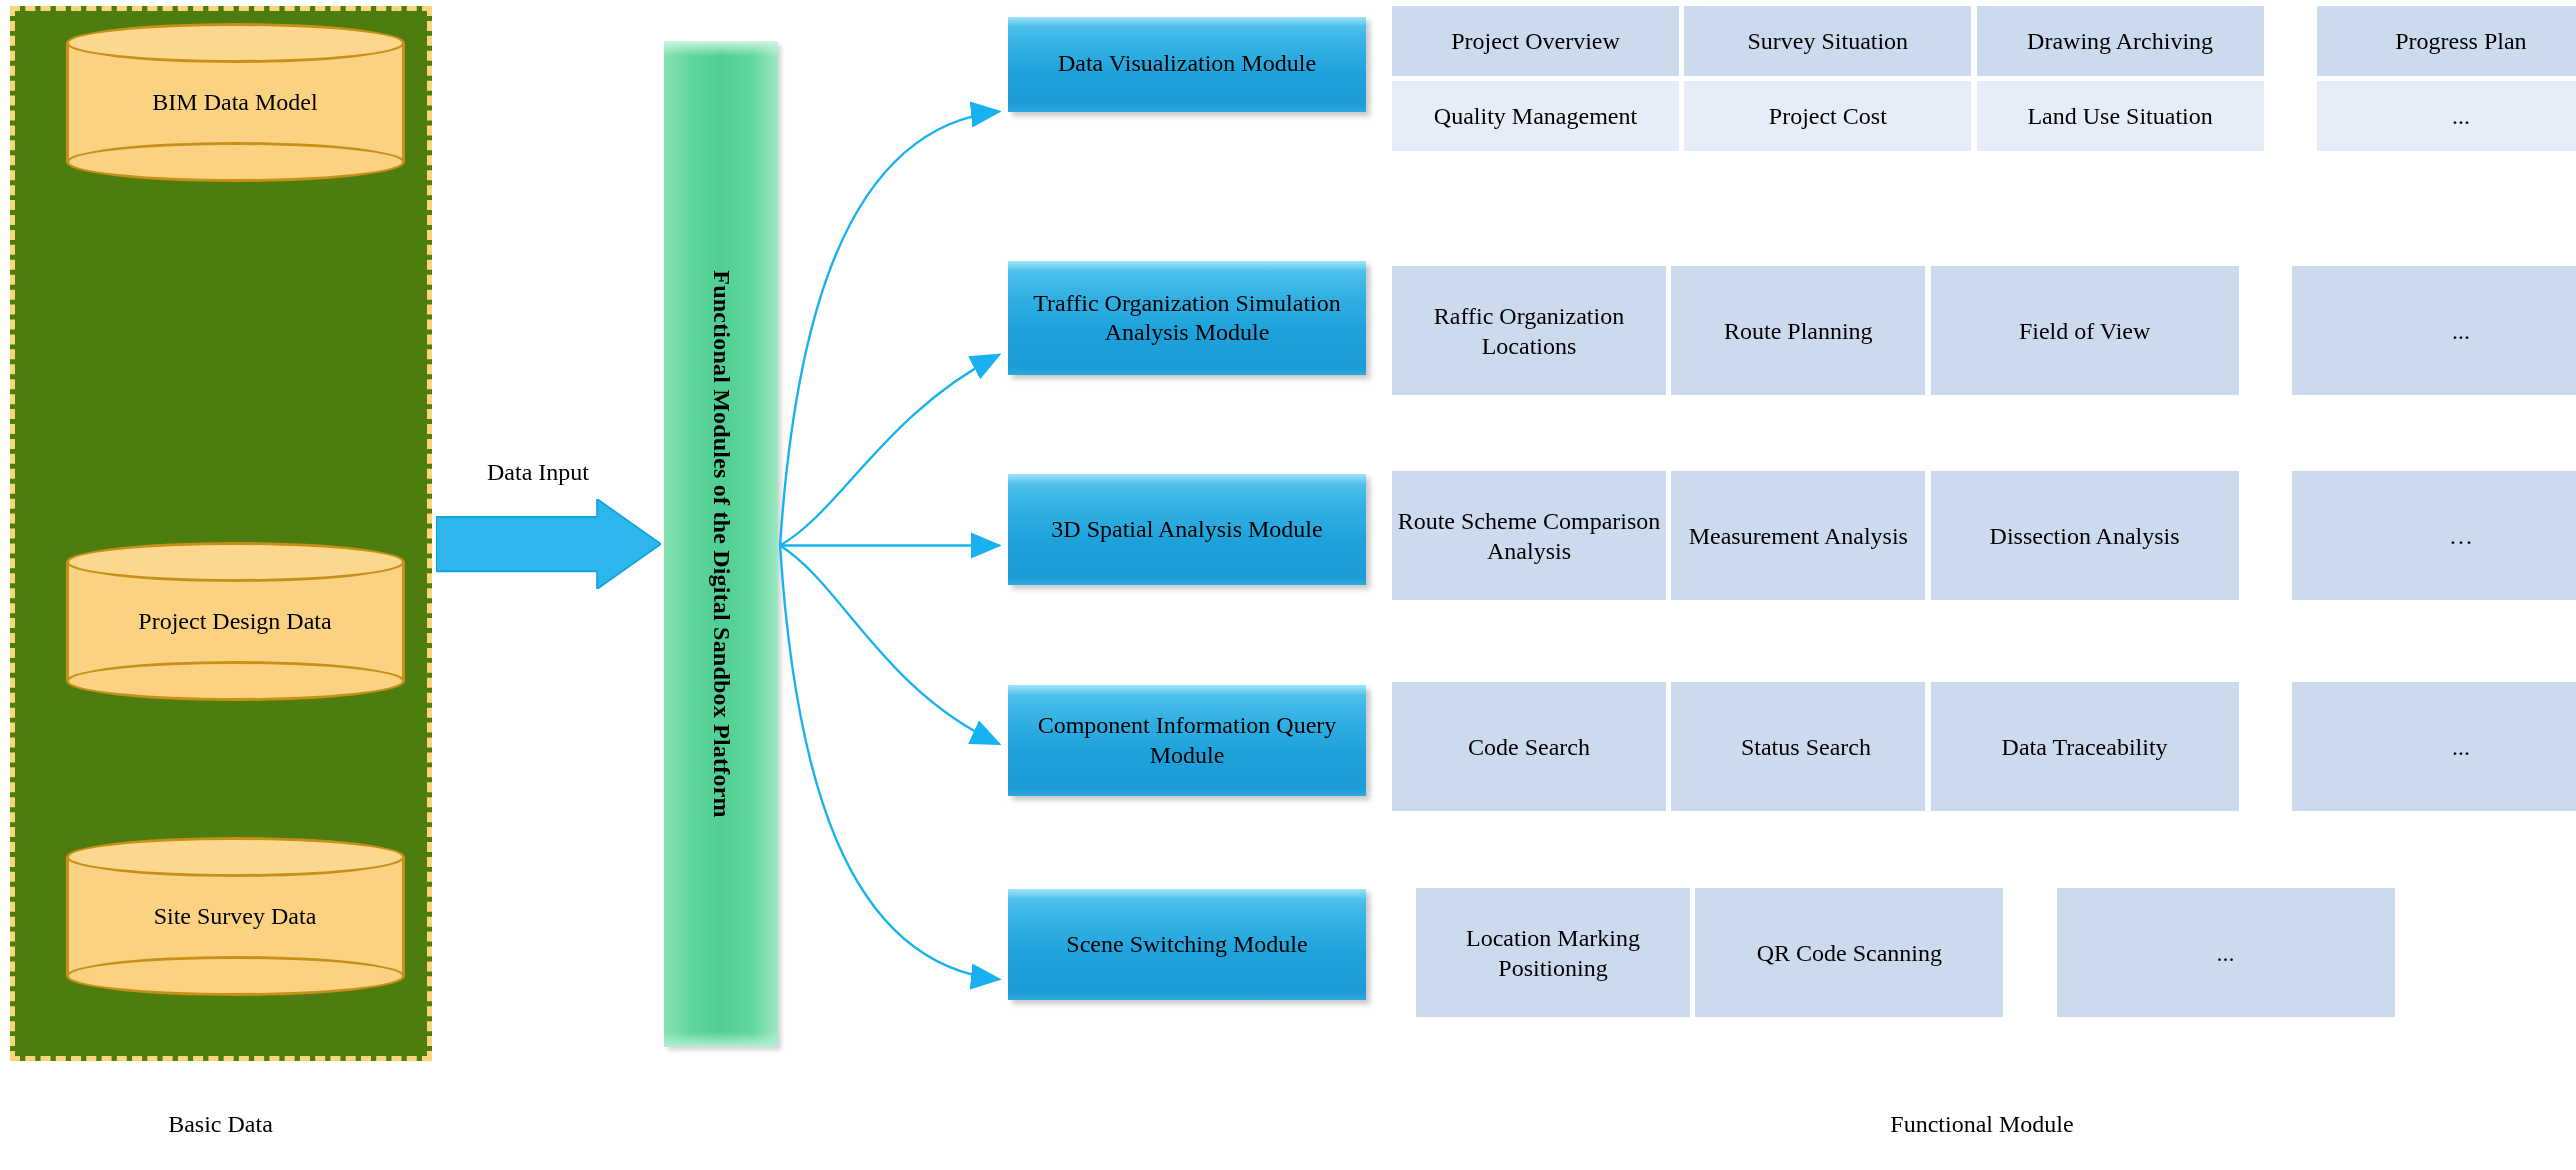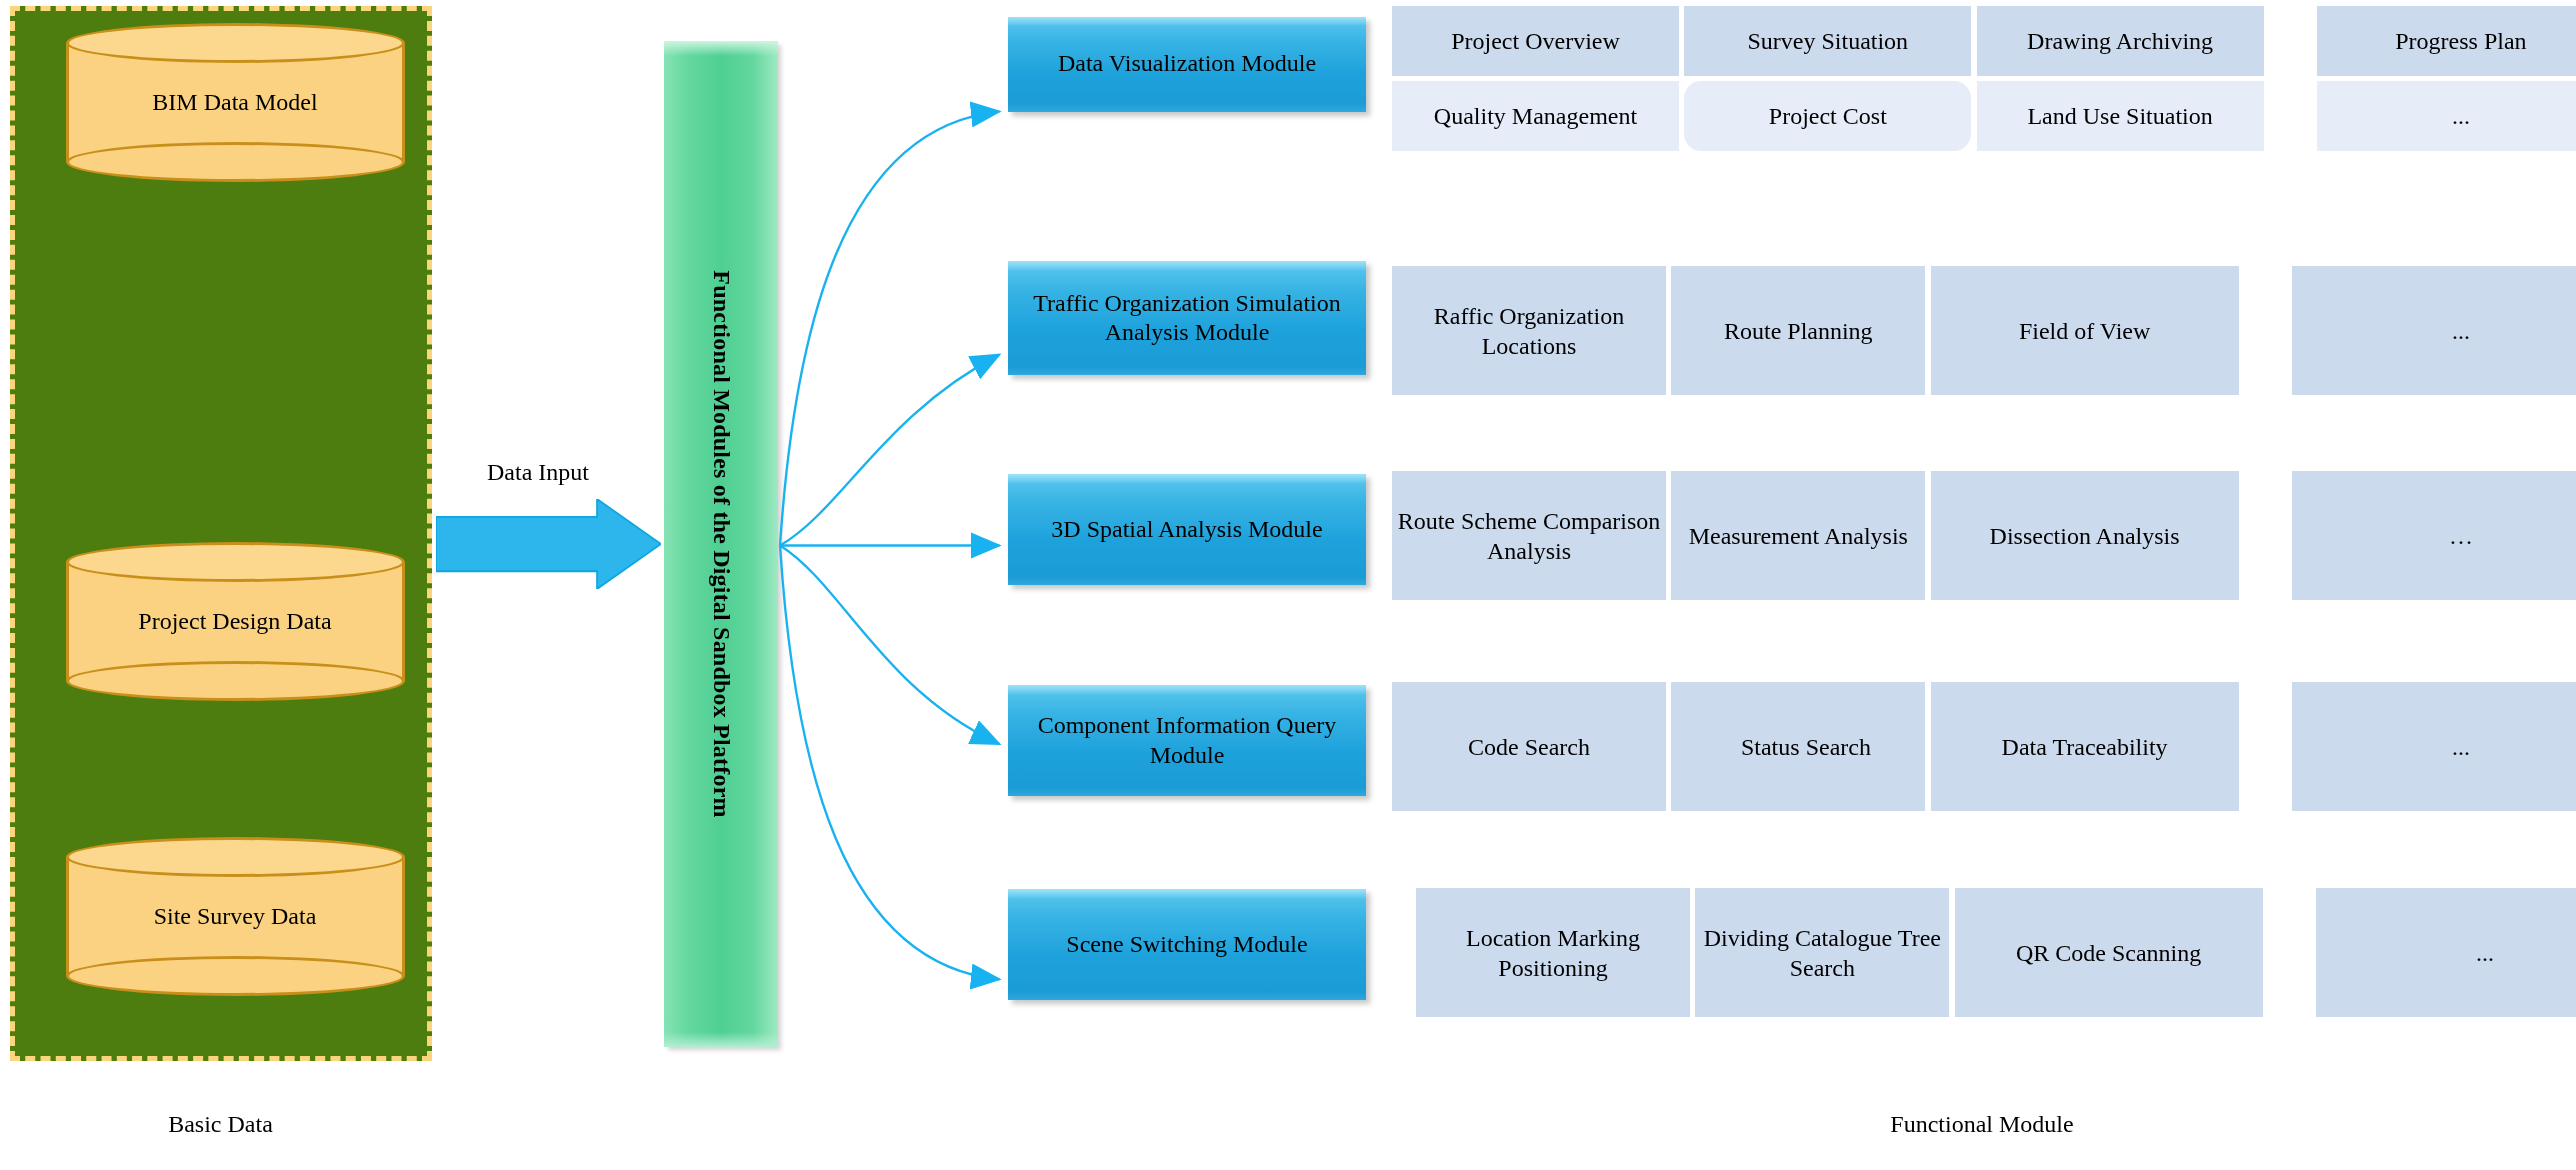--- a/index.html
+++ b/index.html
@@ -171,21 +171,21 @@
 <div class="table-group" id="tg0" style="top:6px">
     <div class="tg-row">
       <div class="tg-cell shade-dark" style="width: 287px; height: 70px;">Project Overview</div>
       <div class="tg-cell shade-dark" style="width: 287px; height: 70px;">Survey Situation</div>
       <div class="tg-cell shade-dark" style="width: 287px; height: 70px;">Drawing Archiving</div>
       <div class="tg-cell shade-dark" style="width: 288px; height: 70px; margin-right: 0px;">Progress Plan</div>
     </div>
     <div style="height: 5.3px;"></div>
     <div class="tg-row">
       <div class="tg-cell shade-light" style="width: 287px; height: 70px;">Quality Management</div>
-      <div class="tg-cell shade-light" style="width: 287px; height: 70px; border-radius: 17px;">Project Cost</div>
+      <div class="tg-cell shade-light" style="width: 287px; height: 70px;">Project Cost</div>
       <div class="tg-cell shade-light" style="width: 287px; height: 70px;">Land Use Situation</div>
       <div class="tg-cell shade-light" style="width: 288px; height: 70px; margin-right: 0px;">...</div>
     </div>
   </div>
 <div class="table-group" id="tg1" style="top:266px">
     <div class="tg-row">
       <div class="tg-cell shade-dark" style="width: 274px; height: 129px;">Raffic Organization Locations</div>
       <div class="tg-cell shade-dark" style="width: 254px; height: 129px;">Route Planning</div>
       <div class="tg-cell shade-dark" style="width: 308px; height: 129px;">Field of View</div>
       <div class="tg-cell shade-dark" style="width: 338px; height: 129px; margin-right: 0px;">...</div>
@@ -203,21 +203,20 @@
     <div class="tg-row">
       <div class="tg-cell shade-dark" style="width: 274px; height: 129px;">Code Search</div>
       <div class="tg-cell shade-dark" style="width: 254px; height: 129px; padding-left: 20px;">Status Search</div>
       <div class="tg-cell shade-dark" style="width: 308px; height: 129px;">Data Traceability</div>
       <div class="tg-cell shade-dark" style="width: 338px; height: 129px; margin-right: 0px;">...</div>
     </div>
   </div>
 <div class="table-group" id="tg4" style="top:888px">
     <div class="tg-row">
       <div class="tg-cell shade-dark" style="width: 274px; height: 129px; margin-left: 24px;">Location Marking Positioning</div>
-      <div class="tg-cell shade-dark" style="width: 254px; height: 129px;">Dividing Catalogue Tree Search</div>
       <div class="tg-cell shade-dark" style="width: 308px; height: 129px;">QR Code Scanning</div>
       <div class="tg-cell shade-dark" style="width: 338px; height: 129px; margin-right: 0px;">...</div>
     </div>
   </div>
 
 <div class="caption" style="left:9.5px;top:1111px;width:422px">Basic Data</div>
 <div class="caption" style="left:1392px;top:1111px;width:1180px">Functional Module</div>
 
 
 </body></html>

